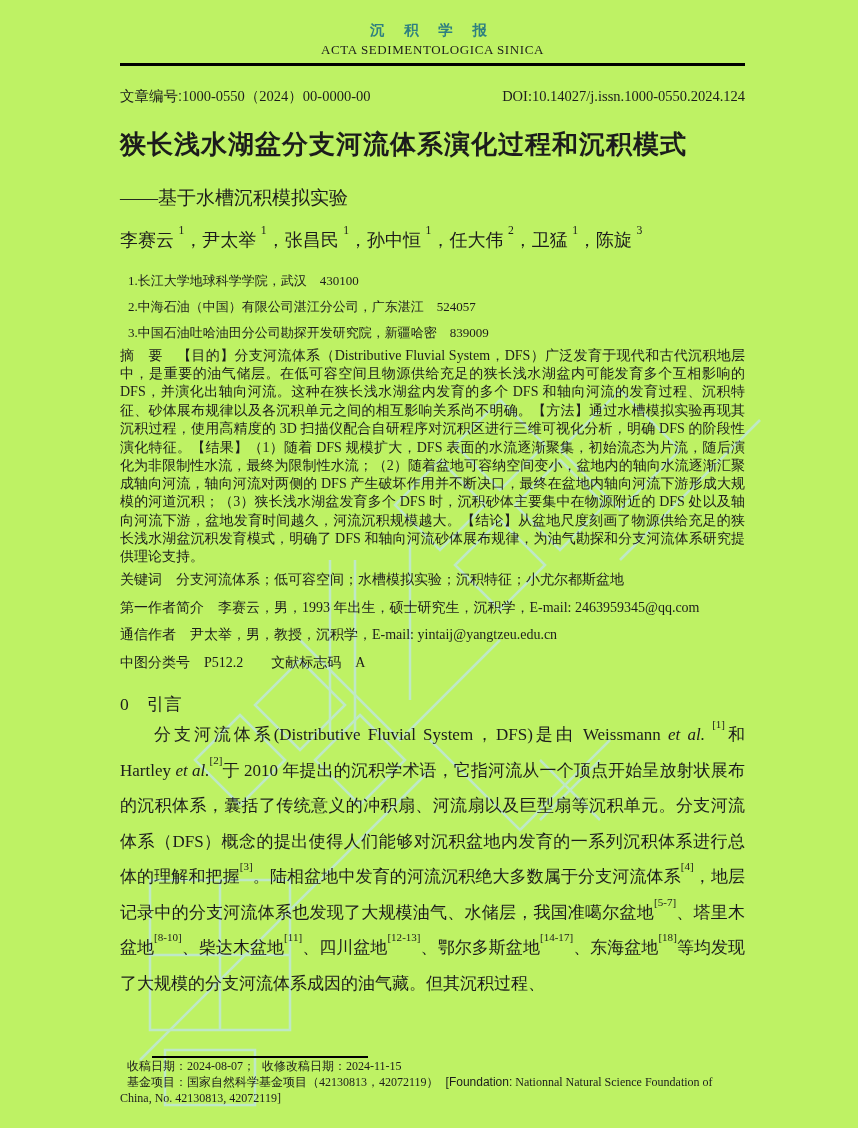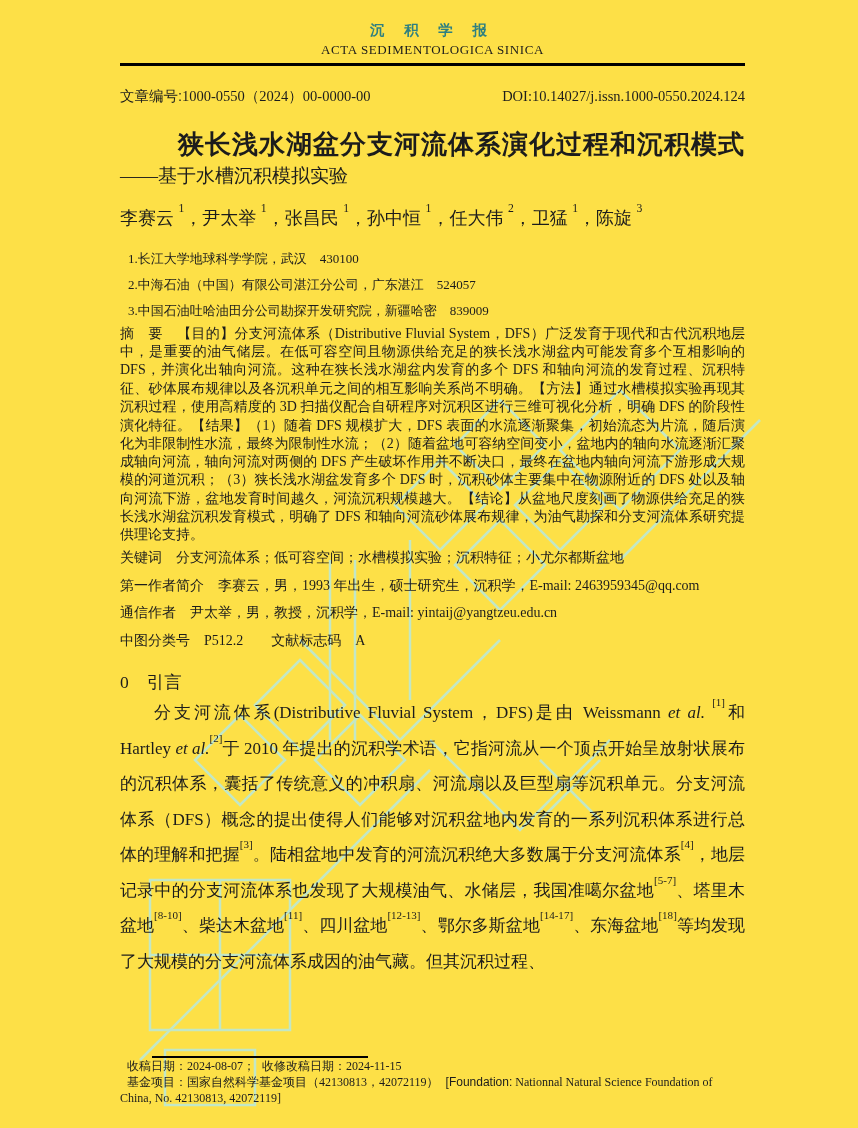--- a/index.html
+++ b/index.html
@@ -1,20 +1,20 @@
 <!DOCTYPE html>
 <html><head>
 <meta charset="utf-8">
 <style>
   html,body { margin:0; padding:0; background:#ffffff; }
   .page {
     position:relative;
     width:858px; height:1128px;
     margin:0 auto;
-    background:#fde047;
+    background:#bef264;
     box-sizing:border-box;
     padding:20px 113px 0 120px;
     font-family:"Liberation Serif","DejaVu Serif",serif;
     color:#1c1c1c;
     overflow:hidden;
   }
   .content { position:relative; z-index:1; }
   
   .journal-cn {
     text-align:center; font-size:14.5px; line-height:20px;
@@ -27,23 +27,22 @@
   
   .meta-row {
     display:flex; justify-content:space-between;
     margin-top:21px; font-size:14.5px; line-height:18px;
   }
   
   .title {
     margin-top:22px; font-size:26px; line-height:34px; font-weight:bold;
     font-family:"Liberation Sans","DejaVu Sans",sans-serif;
     letter-spacing:1px;
-    text-align:right;
   }
-  .subtitle { margin-top:2px; font-size:19px; line-height:26px; }
+  .subtitle { margin-top:24px; font-size:19px; line-height:26px; }
   .authors  { margin-top:16px; font-size:18px; line-height:26px; }
   .affiliations { margin-top:15px;margin-left:8px; }
   .affiliation { font-size:13px; line-height:26px; }
   
   .doc p { margin:0; }
   .abstract {
     margin-top:13px; font-size:14px; line-height:18px; text-align:justify;
   }
   .kv { font-size:14px; line-height:27.5px; text-align:justify; }
   .doc b, .lbl {

